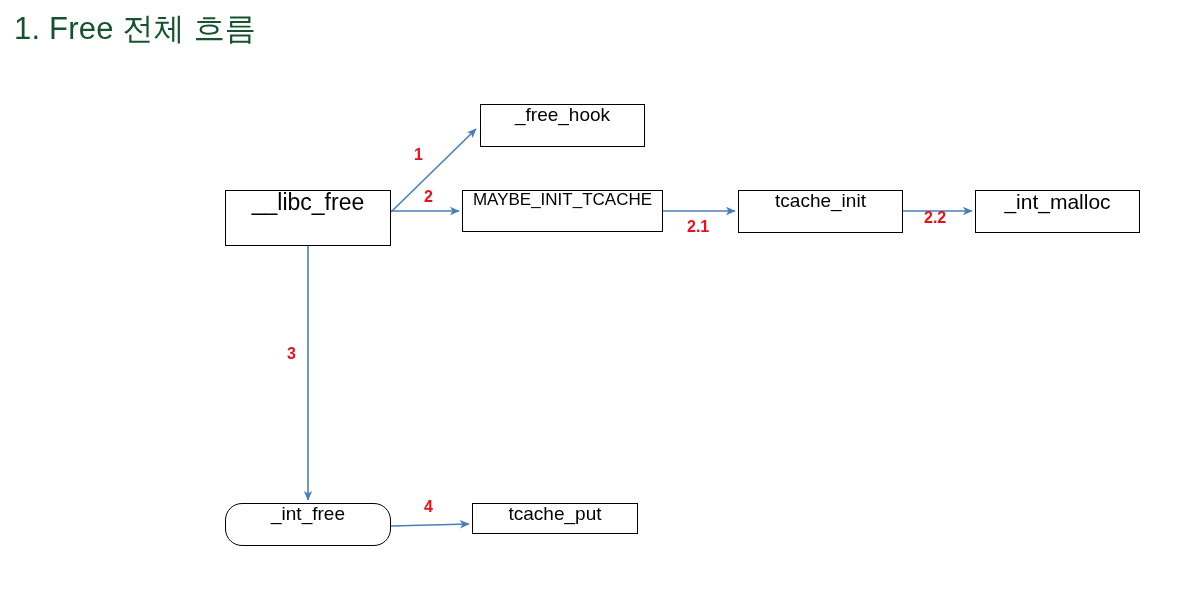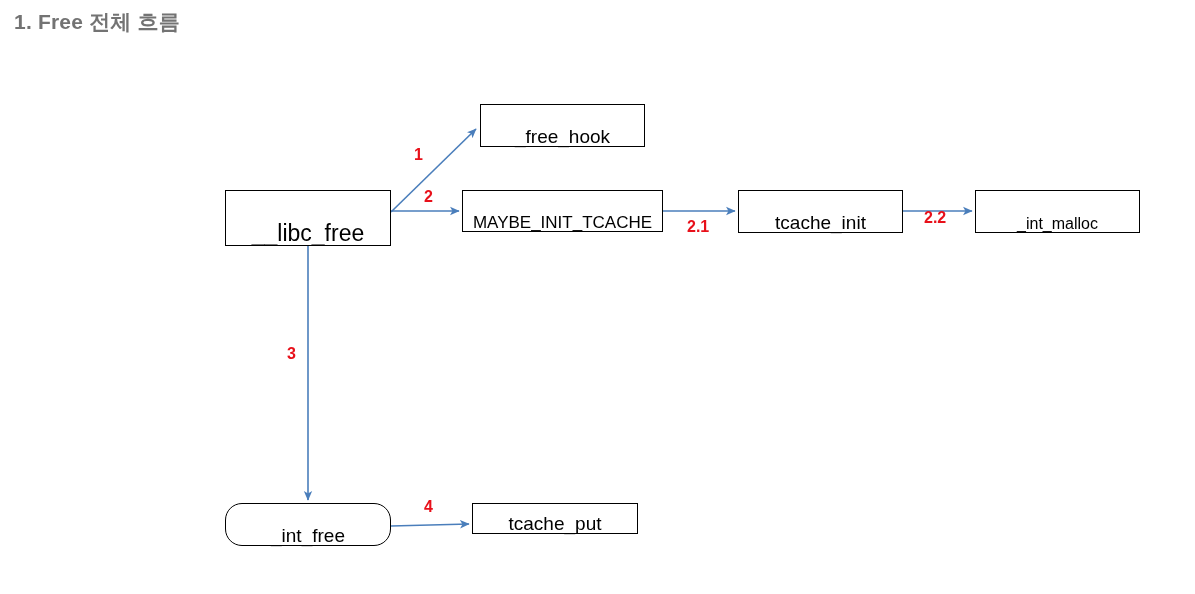--- a/index.html
+++ b/index.html
@@ -22,51 +22,51 @@
     top: 0;
     width: 1195px;
     height: 594px;
     background: #ffffff;
   }
 
   .title {
     position: absolute;
     left: 14px;
     top: 8px;
-    font-size: 21px;
-    font-weight: bold;
-    color: #737373;
+    font-size: 31px;
+    font-weight: normal;
+    color: #14532d;
     letter-spacing: 0.2px;
     white-space: nowrap;
     font-family: "Liberation Sans", sans-serif;
   }
 
   
   .node {
     position: absolute;
     box-sizing: border-box;
     border: 1.6px solid #000000;
     background: #ffffff;
     display: flex;
-    align-items: flex-end;
+    align-items: flex-start;
     justify-content: center;
     color: #000000;
     font-family: "Liberation Sans", sans-serif;
     white-space: nowrap;
   }
   .node-label {
     display: block;
     line-height: 1;
   }
 
   .node-libc-free   { left: 225px; top: 190px; width: 166px; height: 56px; font-size: 23px; }
   .node-free-hook   { left: 480px; top: 104px; width: 165px; height: 43px; font-size: 19px; }
   .node-maybe-init  { left: 462px; top: 190px; width: 201px; height: 42px; font-size: 17px; }
   .node-tcache-init { left: 738px; top: 190px; width: 165px; height: 43px; font-size: 19px; }
-  .node-int-malloc  { left: 975px; top: 190px; width: 165px; height: 43px; font-size: 16px; }
+  .node-int-malloc  { left: 975px; top: 190px; width: 165px; height: 43px; font-size: 21px; }
   .node-int-free    { left: 225px; top: 503px; width: 166px; height: 43px; font-size: 19px; border-radius: 17px; }
   .node-tcache-put  { left: 472px; top: 503px; width: 166px; height: 31px; font-size: 19px; }
 
   
   #connectors {
     position: absolute;
     left: 0;
     top: 0;
     width: 1195px;
     height: 594px;

